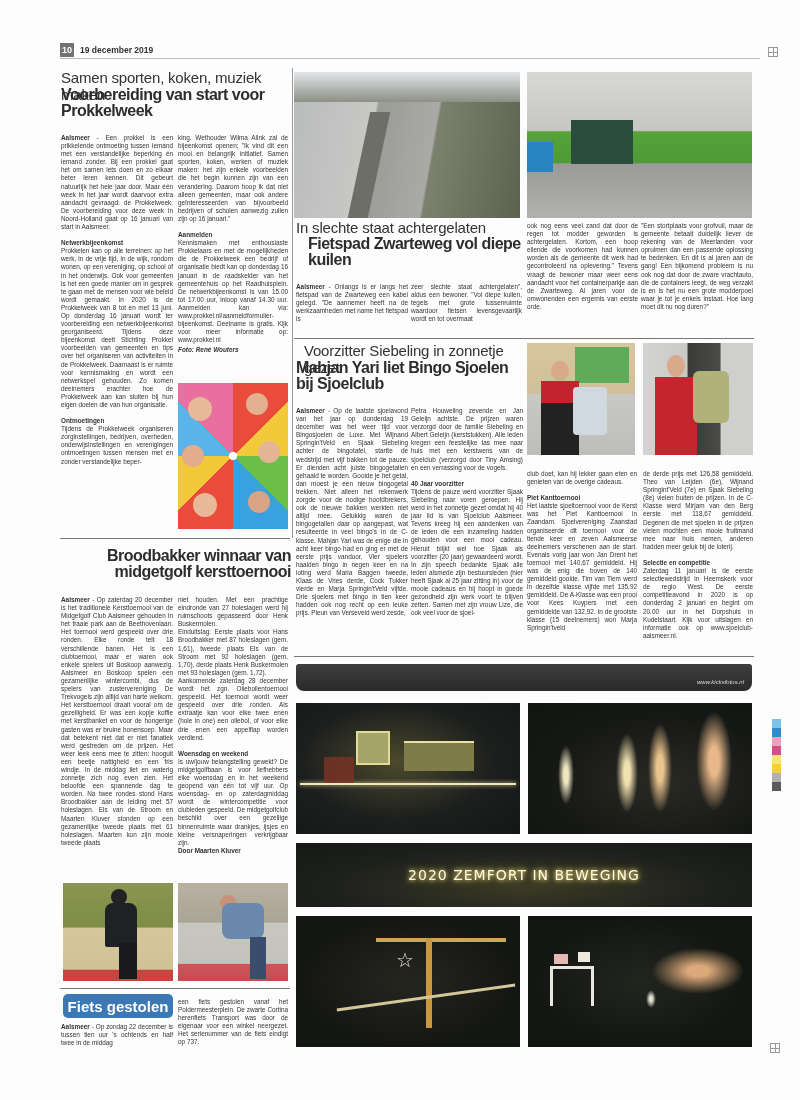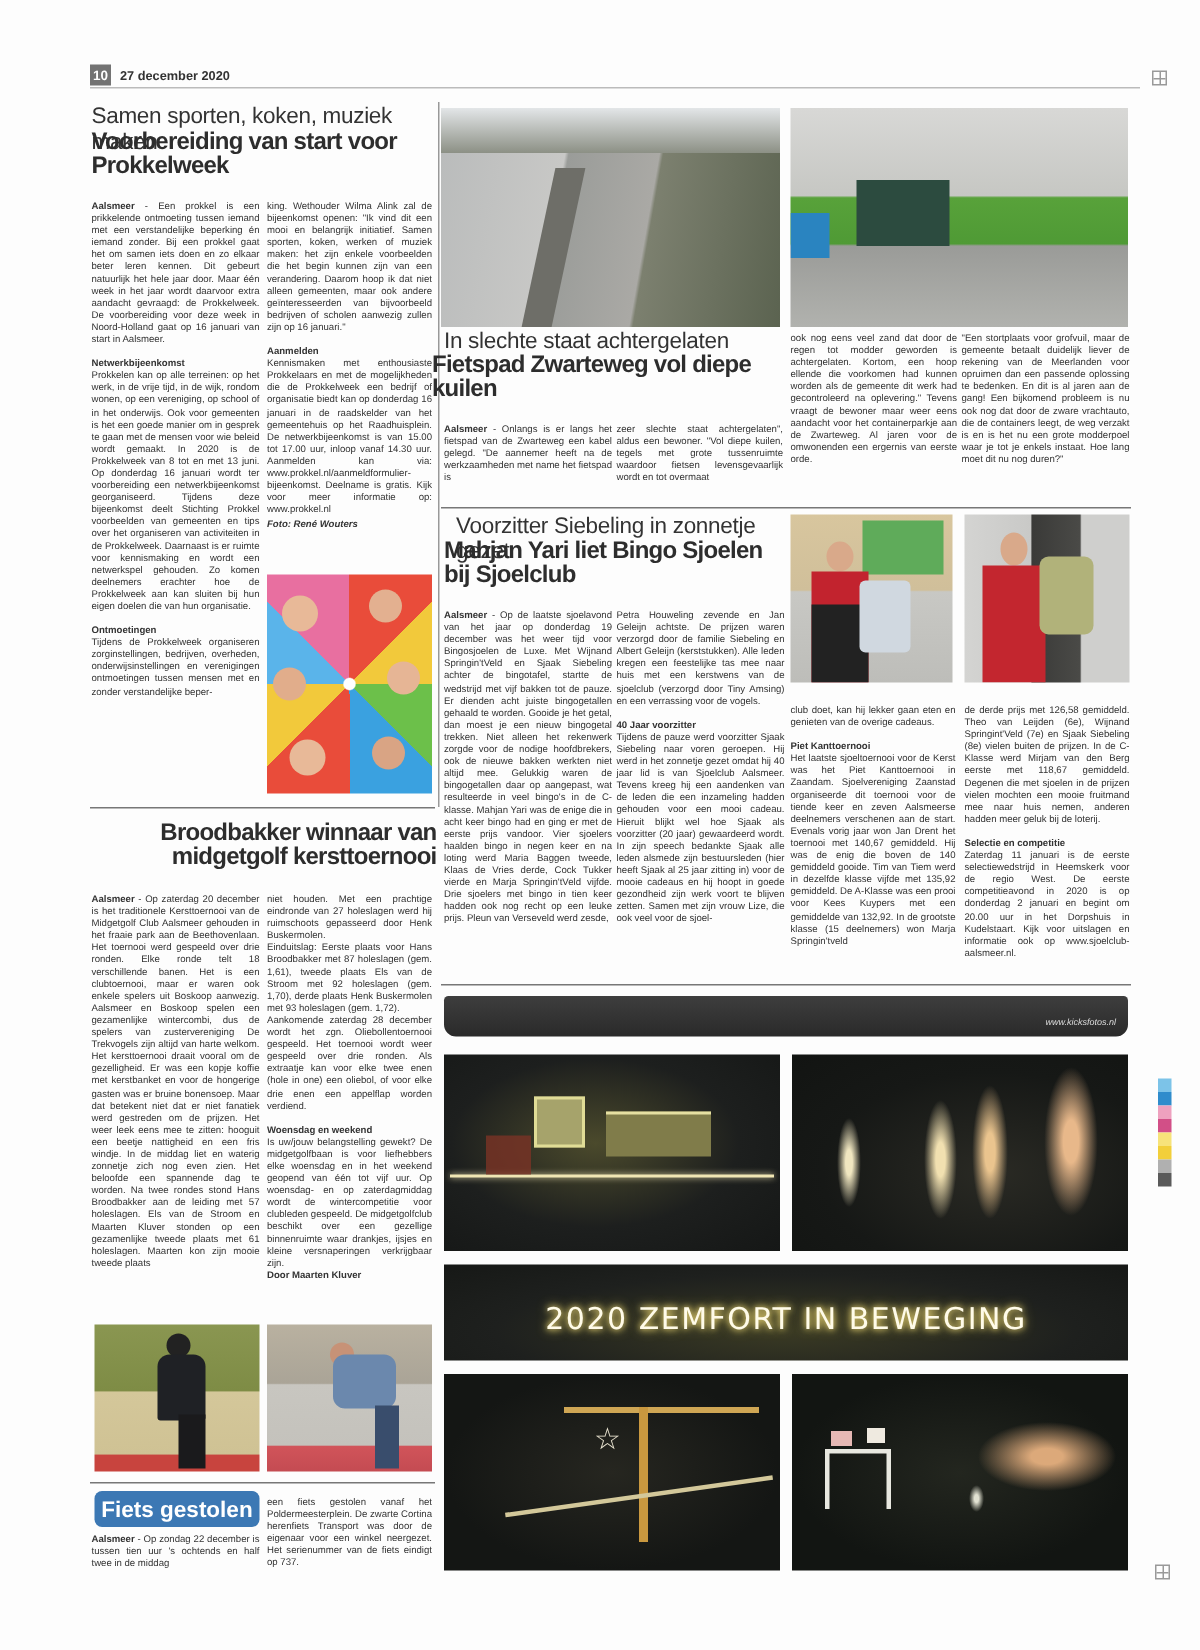--- a/index.html
+++ b/index.html
@@ -28,28 +28,28 @@
   .photo { position: absolute; overflow: hidden; }
   .rule { position: absolute; height: 1px; background: #777; }
   .vrule { position: absolute; width: 1px; background: #999; }
 
   .banner { position: absolute; left: 296px; top: 664px; width: 456px; height: 27px; background: linear-gradient(#3e3e3e, #2a2a2a); border-radius: 3px 3px 8px 8px; display: flex; align-items: center; justify-content: center; }
   .banner-title { color: #fff; font-size: 19px; font-weight: bold; letter-spacing: -0.3px; }
   .banner-credit { position: absolute; right: 8px; bottom: 6px; color: #ddd; font-size: 6px; font-style: italic; }
 
   .fiets-box { position: absolute; left: 63px; top: 994px; width: 110px; height: 24px; background: #3c78b4; border-radius: 5px; color: #fff; font-size: 15px; font-weight: bold; display: flex; align-items: center; justify-content: center; }
 
-  .neon { position: absolute; left: 0; right: 0; top: 38%; text-align: center; color: #fffbe8; font-size: 20px; letter-spacing: 1px; font-family: "DejaVu Sans", sans-serif; text-shadow: 0 0 4px #ffea88, 0 0 8px #d8c050; }
+  .neon { position: absolute; left: 0; right: 0; top: 38%; text-align: center; color: #fffbe8; font-size: 14px; letter-spacing: 1px; font-family: "DejaVu Sans", sans-serif; text-shadow: 0 0 4px #ffea88, 0 0 8px #d8c050; }
 </style>
 </head>
 <body>
 
 <div class="page-header">
   <div class="page-num">10</div>
-  <div class="page-date">27 december 2020</div>
+  <div class="page-date">19 december 2019</div>
 </div>
 
 <div class="reg-mark" style="left:768px; top:47px;"></div>
 <div class="reg-mark" style="left:770px; top:1043px;"></div>
 
 <div class="color-bar">
   <div style="background:#7cc3e8"></div>
   <div style="background:#2f8ccc"></div>
   <div style="background:#eea1bf"></div>
   <div style="background:#d24f87"></div>
@@ -95,21 +95,21 @@
   <div class="photo" style="left:294px; top:72px; width:226px; height:146px; background: linear-gradient(100deg, #b9bbbb 0%, #c8c8c6 35%, #9a9c99 36%, #aaa9a5 60%, #7c806f 61%, #5b6350 100%);">
     <div style="position:absolute; left:0; top:0; width:100%; height:30px; background: linear-gradient(#e3e6e8, #8c9085);"></div>
     <div style="position:absolute; left:65px; top:40px; width:20px; height:106px; background:#6e6e68; transform:skewX(-12deg);"></div>
   </div>
   <div class="photo" style="left:527px; top:72px; width:225px; height:146px; background: linear-gradient(#d8d8d6 0%, #c6c7c3 40%, #58a23a 41%, #4f9a35 62%, #9a9b98 63%, #b1b2ae 100%);">
     <div style="position:absolute; left:44px; top:48px; width:62px; height:44px; background:#2c4b3f;"></div>
     <div style="position:absolute; left:0; top:70px; width:26px; height:30px; background:#2a84c0;"></div>
   </div>
 
   <div class="kicker col" style="left:296px; top:220px; width:230px;">In slechte staat achtergelaten</div>
-  <h1 class="headline col" style="left:288px; top:236px; width:230px;">Fietspad Zwarteweg vol diepe kuilen</h1>
+  <h1 class="headline col" style="left:308px; top:236px; width:230px;">Fietspad Zwarteweg vol diepe kuilen</h1>
 
   <div class="body-text col" style="left:296px; top:283px; width:112px;">
     <p><span class="lead">Aalsmeer</span><span> - Onlangs is er langs het fietspad van de Zwarteweg een kabel gelegd. "De aannemer heeft na de werkzaamheden met name het fietspad is</span></p>
   </div>
   <div class="body-text col" style="left:411px; top:283px; width:111px;">
     <p><span>zeer slechte staat achtergelaten", aldus een bewoner. "Vol diepe kuilen, tegels met grote tussenruimte waardoor fietsen levensgevaarlijk wordt en tot overmaat</span></p>
   </div>
   <div class="body-text col" style="left:527px; top:222px; width:111px;">
     <p><span>ook nog eens veel zand dat door de regen tot modder geworden is achtergelaten. Kortom, een hoop ellende die voorkomen had kunnen worden als de gemeente dit werk had gecontroleerd na oplevering." Tevens vraagt de bewoner maar weer eens aandacht voor het containerparkje aan de Zwarteweg. Al jaren voor de omwonenden een ergernis van eerste orde.</span></p>
   </div>

